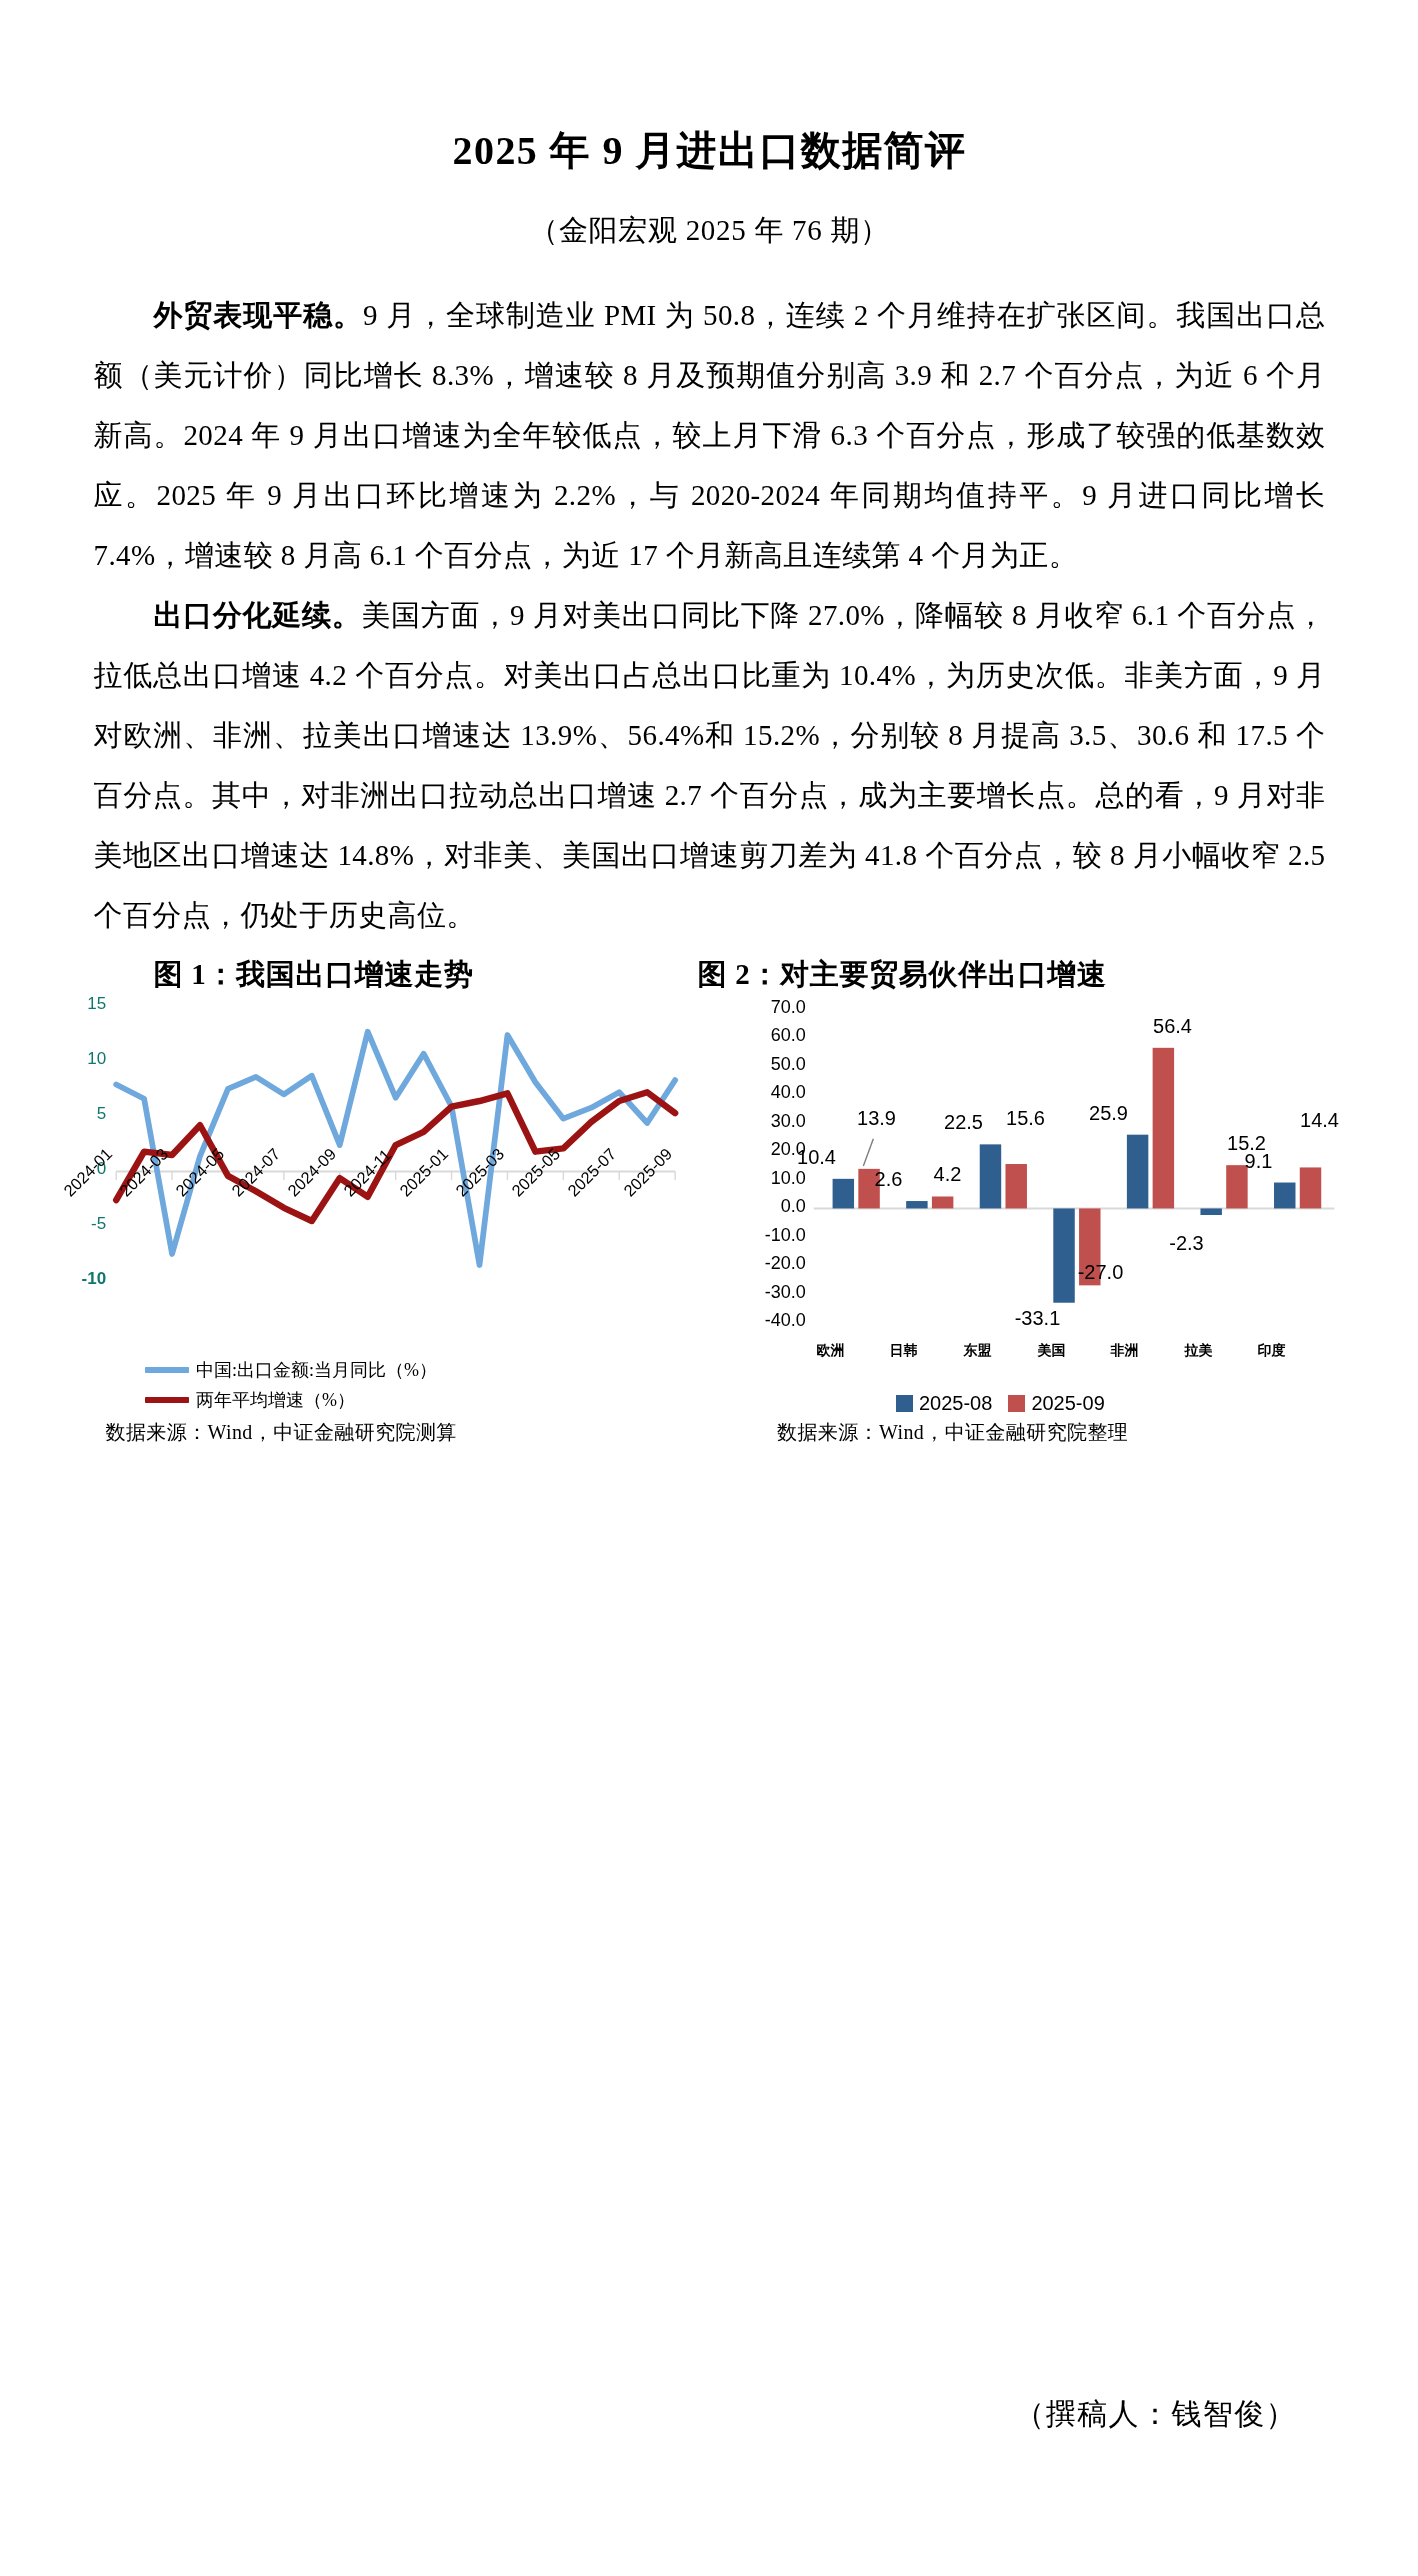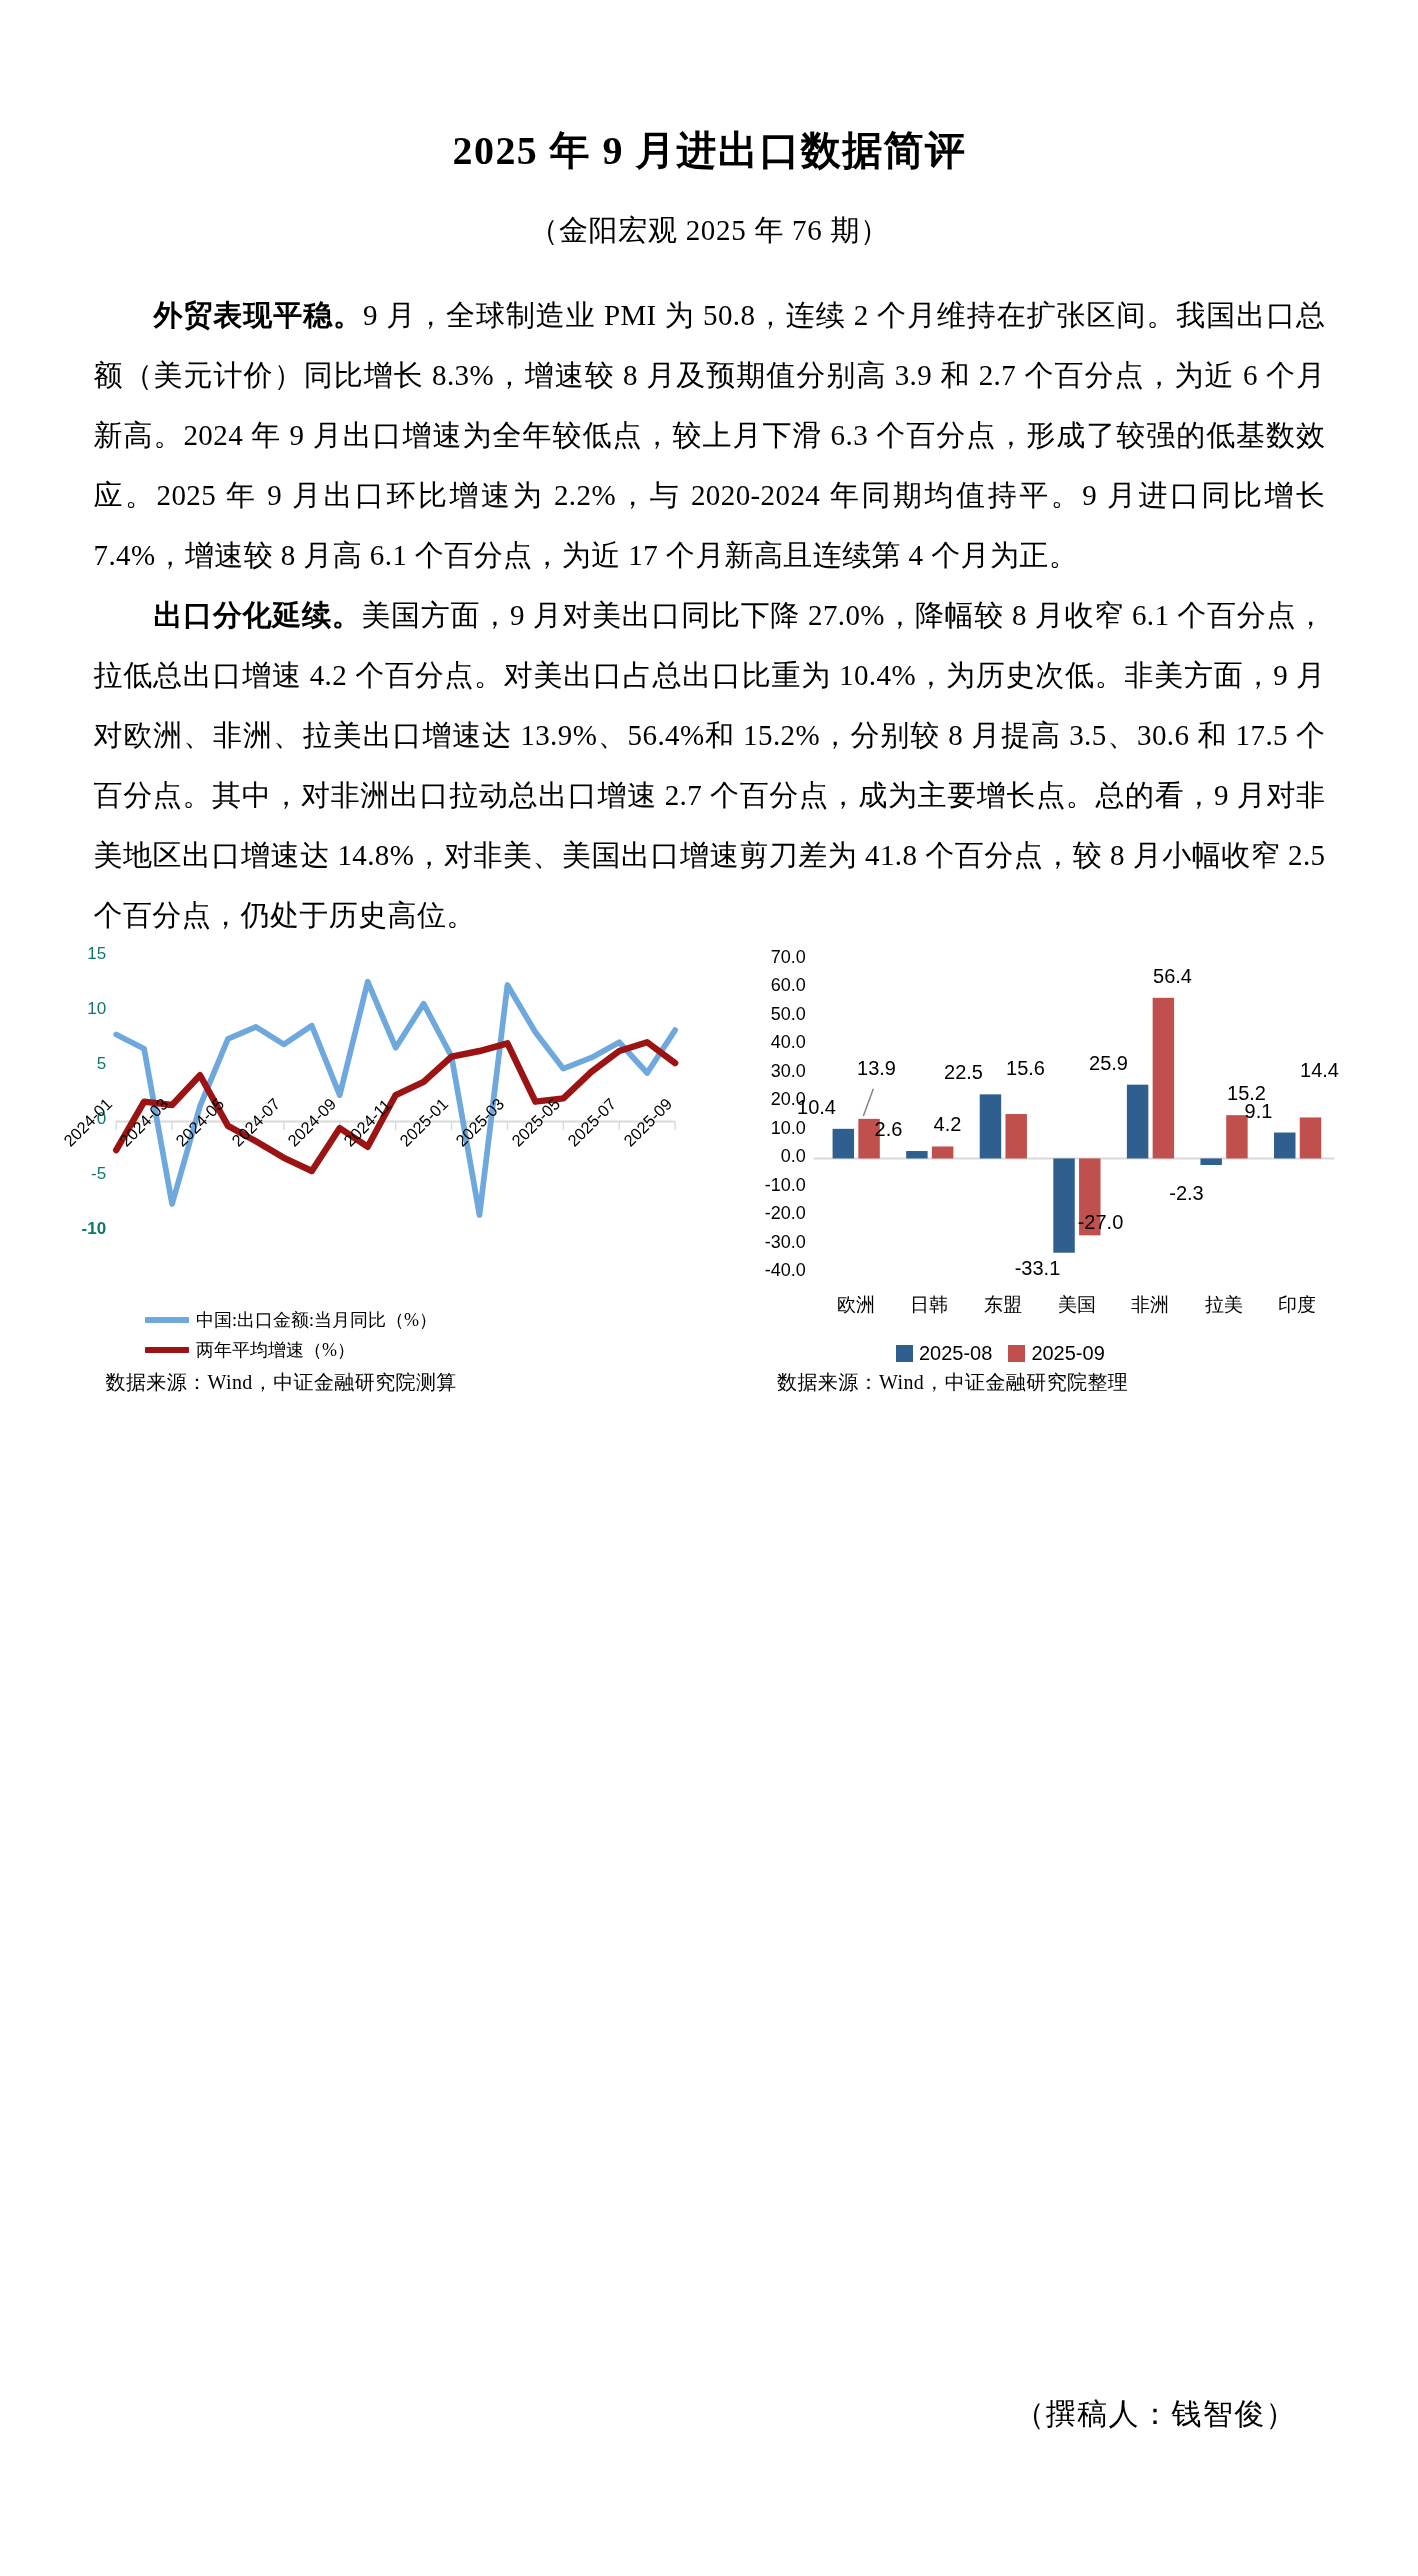--- a/index.html
+++ b/index.html
@@ -132,24 +132,23 @@
   }
   .bylab {
     position: absolute;
     font-size: 18px;
     font-family: "Liberation Sans", sans-serif;
     text-align: right;
     width: 64px;
   }
   .bxlab {
     position: absolute;
-    font-size: 19px;
-    font-family: "Liberation Sans", sans-serif;
-    text-align: center;
-    font-weight: 400;
+    font-size: 14px;
+    font-family: "Liberation Sans", sans-serif;
+    font-weight: 700;
   }
   .bvlab {
     position: absolute;
     font-size: 20px;
     font-family: "Liberation Sans", sans-serif;
     text-align: center;
     white-space: nowrap;
   }
   .legend-bar {
     position: absolute;
@@ -192,20 +191,24 @@
 <div class="page">
 
   <h1 class="doc-title">2025 年 9 月进出口数据简评</h1>
   <div class="doc-subtitle">（金阳宏观 2025 年 76 期）</div>
 
   <div class="body-wrap">
     <p class="para"><b>外贸表现平稳。</b><span>9 月，全球制造业 PMI 为 50.8，连续 2 个月维持在扩张区间。我国出口总额（美元计价）同比增长 8.3%，增速较 8 月及预期值分别高 3.9 和 2.7 个百分点，为近 6 个月新高。2024 年 9 月出口增速为全年较低点，较上月下滑 6.3 个百分点，形成了较强的低基数效应。2025 年 9 月出口环比增速为 2.2%，与 2020-2024 年同期均值持平。9 月进口同比增长 7.4%，增速较 8 月高 6.1 个百分点，为近 17 个月新高且连续第 4 个月为正。</span></p>
     <p class="para"><b>出口分化延续。</b><span>美国方面，9 月对美出口同比下降 27.0%，降幅较 8 月收窄 6.1 个百分点，拉低总出口增速 4.2 个百分点。对美出口占总出口比重为 10.4%，为历史次低。非美方面，9 月对欧洲、非洲、拉美出口增速达 13.9%、56.4%和 15.2%，分别较 8 月提高 3.5、30.6 和 17.5 个百分点。其中，对非洲出口拉动总出口增速 2.7 个百分点，成为主要增长点。总的看，9 月对非美地区出口增速达 14.8%，对非美、美国出口增速剪刀差为 41.8 个百分点，较 8 月小幅收窄 2.5 个百分点，仍处于历史高位。</span></p>
   </div>
 
+  <div class="fig-caption-row">
+    <div class="fig-caption left">图 1：我国出口增速走势</div>
+    <div class="fig-caption right">图 2：对主要贸易伙伴出口增速</div>
+  </div>
 
   <div class="charts-row">
 
     <div class="chart-col left">
       <div class="chart-box">
         <div id="linechart-area">
             <svg width="629" height="415" viewBox="0 0 880 580">
               <line x1="80" x2="862" y1="241" y2="241" stroke="#D9D9D9" stroke-width="3"></line>
               <line x1="80" x2="80" y1="241" y2="253" stroke="#D9D9D9" stroke-width="2"></line>
               <line x1="158.2" x2="158.2" y1="241" y2="253" stroke="#D9D9D9" stroke-width="2"></line>

